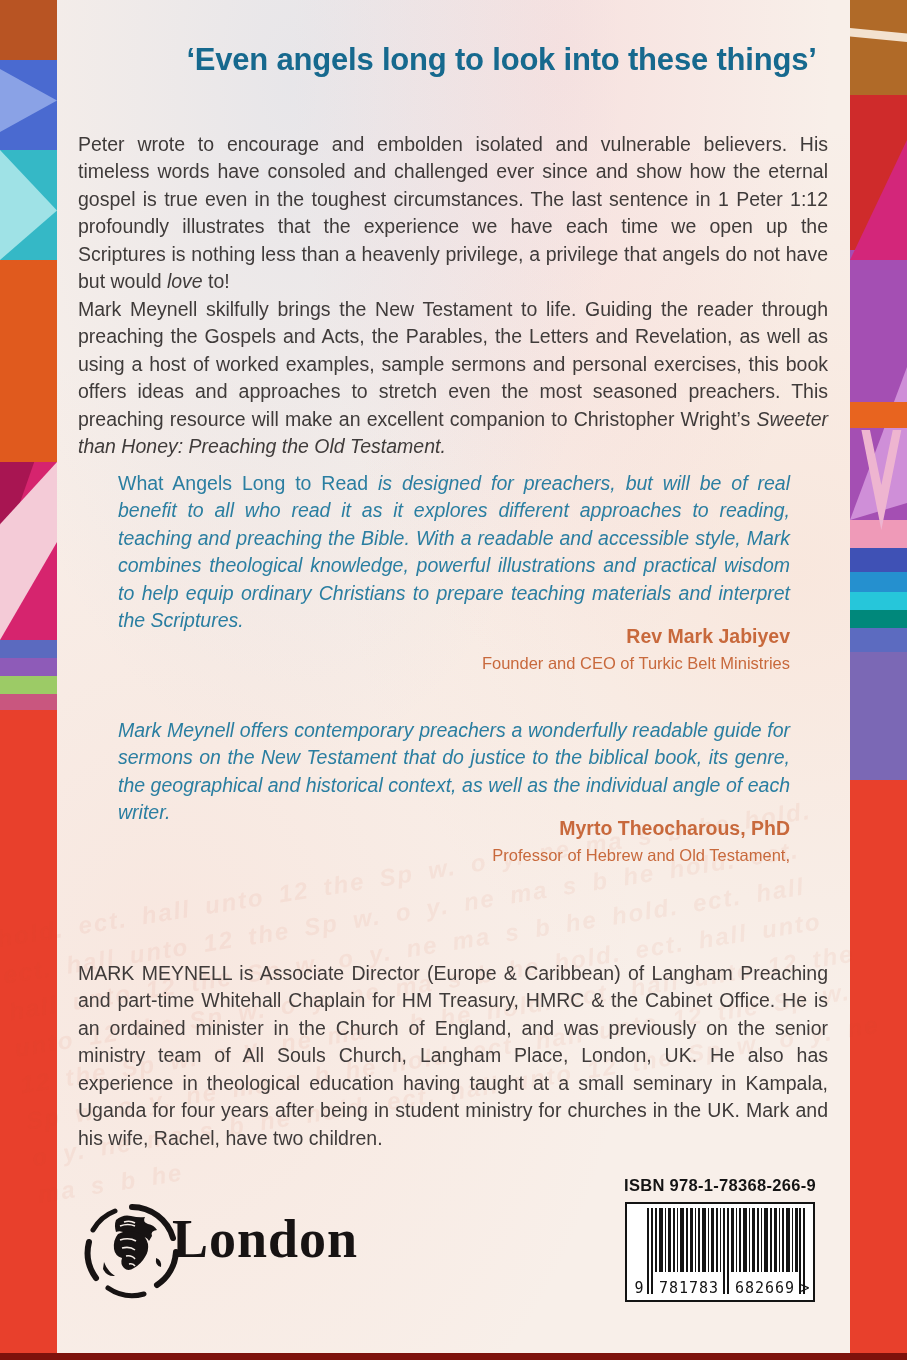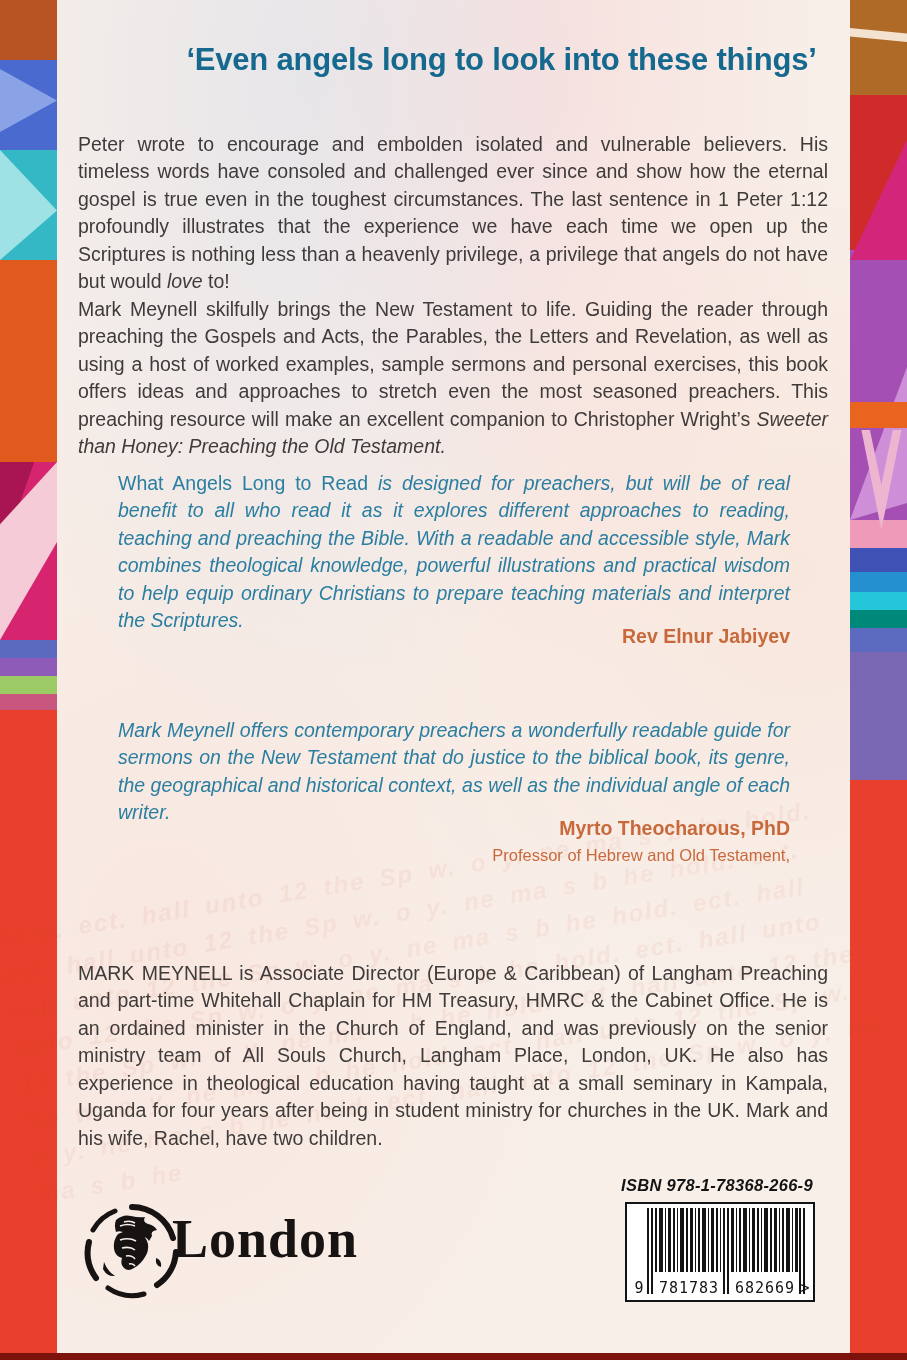--- a/index.html
+++ b/index.html
@@ -58,22 +58,22 @@
   .attr1{top:623px;} .attr2{top:815px;}
   .attr .name{font-weight:700;font-size:19.5px;line-height:27px;display:block;}
   .attr .role{font-size:16.5px;line-height:27px;display:block;}
   .it{font-style:italic;}
   
   .globe{position:absolute;left:82px;top:1200px;width:100px;height:100px;}
   .publisher{position:absolute;left:172px;top:1208px;font-family:"Liberation Serif",serif;
     font-size:54px;font-weight:600;color:#171313;letter-spacing:1px;}
   .tagline{position:absolute;left:176px;top:1282px;font-size:17px;font-weight:700;
     letter-spacing:4px;color:#171313;}
-  .isbn{position:absolute;left:621px;top:1176px;width:198px;
-    font-size:16.5px;font-weight:700;color:#141414;letter-spacing:.3px;font-style:italic;}
+  .isbn{position:absolute;left:621px;top:1176px;width:198px;text-align:center;
+    font-size:16.5px;font-weight:700;color:#141414;letter-spacing:.3px;}
   .barcode-box{position:absolute;left:625px;top:1202px;width:190px;height:100px;
     background:#fff;border:2px solid #141414;box-sizing:border-box;padding:4px 6px;}
   .barcode-inner{position:relative;width:100%;height:100%;}
   .bars{position:absolute;left:14px;top:0;width:158px;height:86px;}
   .bdigit{position:absolute;bottom:-1px;font-family:"DejaVu Sans Mono",monospace;
     font-size:15px;line-height:17px;color:#141414;background:#fff;text-align:center;}
   .d9{left:0;width:12px;}
   .dg1{left:24px;width:64px;letter-spacing:1px;}
   .dg2{left:100px;width:64px;letter-spacing:1px;}
   .darr{right:-4px;width:12px;background:transparent;}
@@ -103,21 +103,22 @@
   <div class="wm wm-panel">hold. ect. hall unto 12 the Sp w. o y. ne ma s b he hold. ect. hall unto 12 the Sp w. o y. ne ma s b he hold. ect. hall unto 12 the Sp w. o y. ne ma s b he hold. ect. hall unto 12 the Sp w. o y. ne ma s b he hold. ect. hall unto 12 the Sp w. o y. ne ma s b he hold. ect. hall unto 12 the Sp w. o y. ne ma s b he hold. ect. hall unto 12 the Sp w. o y. ne ma s b he hold. ect. hall unto 12 the Sp w. o y. ne ma s b he</div>
 
   <div class="title">‘Even angels long to look into these things’</div>
 
   <p class="p p1"><span>Peter wrote to encourage and embolden isolated and vulnerable believers. His timeless words have consoled and challenged ever since and show how the eternal gospel is true even in the toughest circumstances. The last sentence in 1 Peter 1:12 profoundly illustrates that the experience we have each time we open up the Scriptures is nothing less than a heavenly privilege, a privilege that angels do not have but would </span><span class="it">love</span><span> to!</span></p>
 
   <p class="p p2"><span>Mark Meynell skilfully brings the New Testament to life. Guiding the reader through preaching the Gospels and Acts, the Parables, the Letters and Revelation, as well as using a host of worked examples, sample sermons and personal exercises, this book offers ideas and approaches to stretch even the most seasoned preachers. This preaching resource will make an excellent companion to Christopher Wright’s </span><span class="it">Sweeter than Honey: Preaching the Old Testament.</span></p>
 
   <p class="quote q1"><span class="qtitle">What Angels Long to Read</span><span> is designed for preachers, but will be of real benefit to all who read it as it explores different approaches to reading, teaching and preaching the Bible. With a readable and accessible style, Mark combines theological knowledge, powerful illustrations and practical wisdom to help equip ordinary Christians to prepare teaching materials and interpret the Scriptures.</span></p>
   <div class="attr attr1">
-    <span class="name">Rev Elnur Jabiyev</span>
+    <span class="name">Rev Mark Jabiyev</span>
+    <span class="role">Founder and CEO of Turkic Belt Ministries</span>
   </div>
 
   <p class="quote q2"><span>Mark Meynell offers contemporary preachers a wonderfully readable guide for sermons on the New Testament that do justice to the biblical book, its genre, the geographical and historical context, as well as the individual angle of each writer.</span></p>
   <div class="attr attr2">
     <span class="name">Myrto Theocharous, PhD</span>
     <span class="role">Professor of Hebrew and Old Testament,</span>
   </div>
 
   <p class="p bio">MARK MEYNELL is Associate Director (Europe &amp; Caribbean) of Langham Preaching and part-time Whitehall Chaplain for HM Treasury, HMRC &amp; the Cabinet Office. He is an ordained minister in the Church of England, and was previously on the senior ministry team of All Souls Church, Langham Place, London, UK. He also has experience in theological education having taught at a small seminary in Kampala, Uganda for four years after being in student ministry for churches in the UK. Mark and his wife, Rachel, have two children.</p>
 

